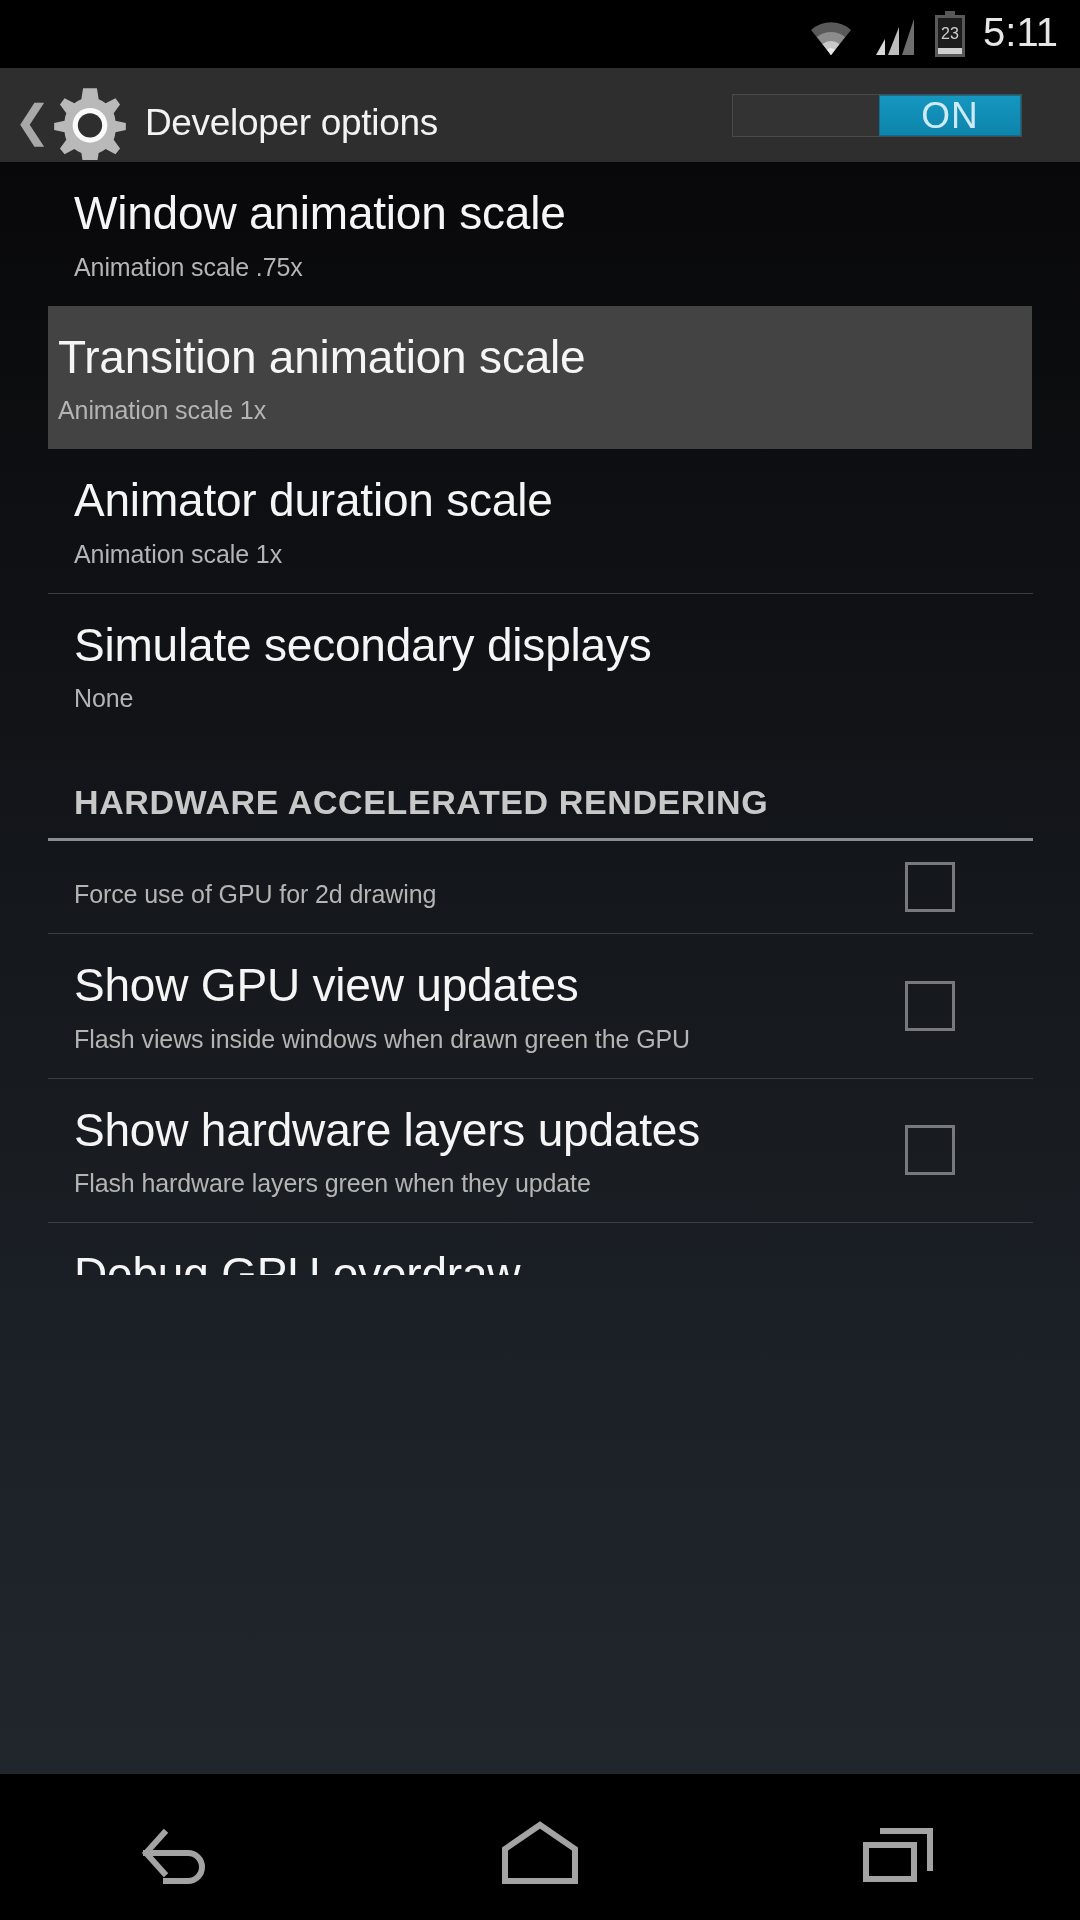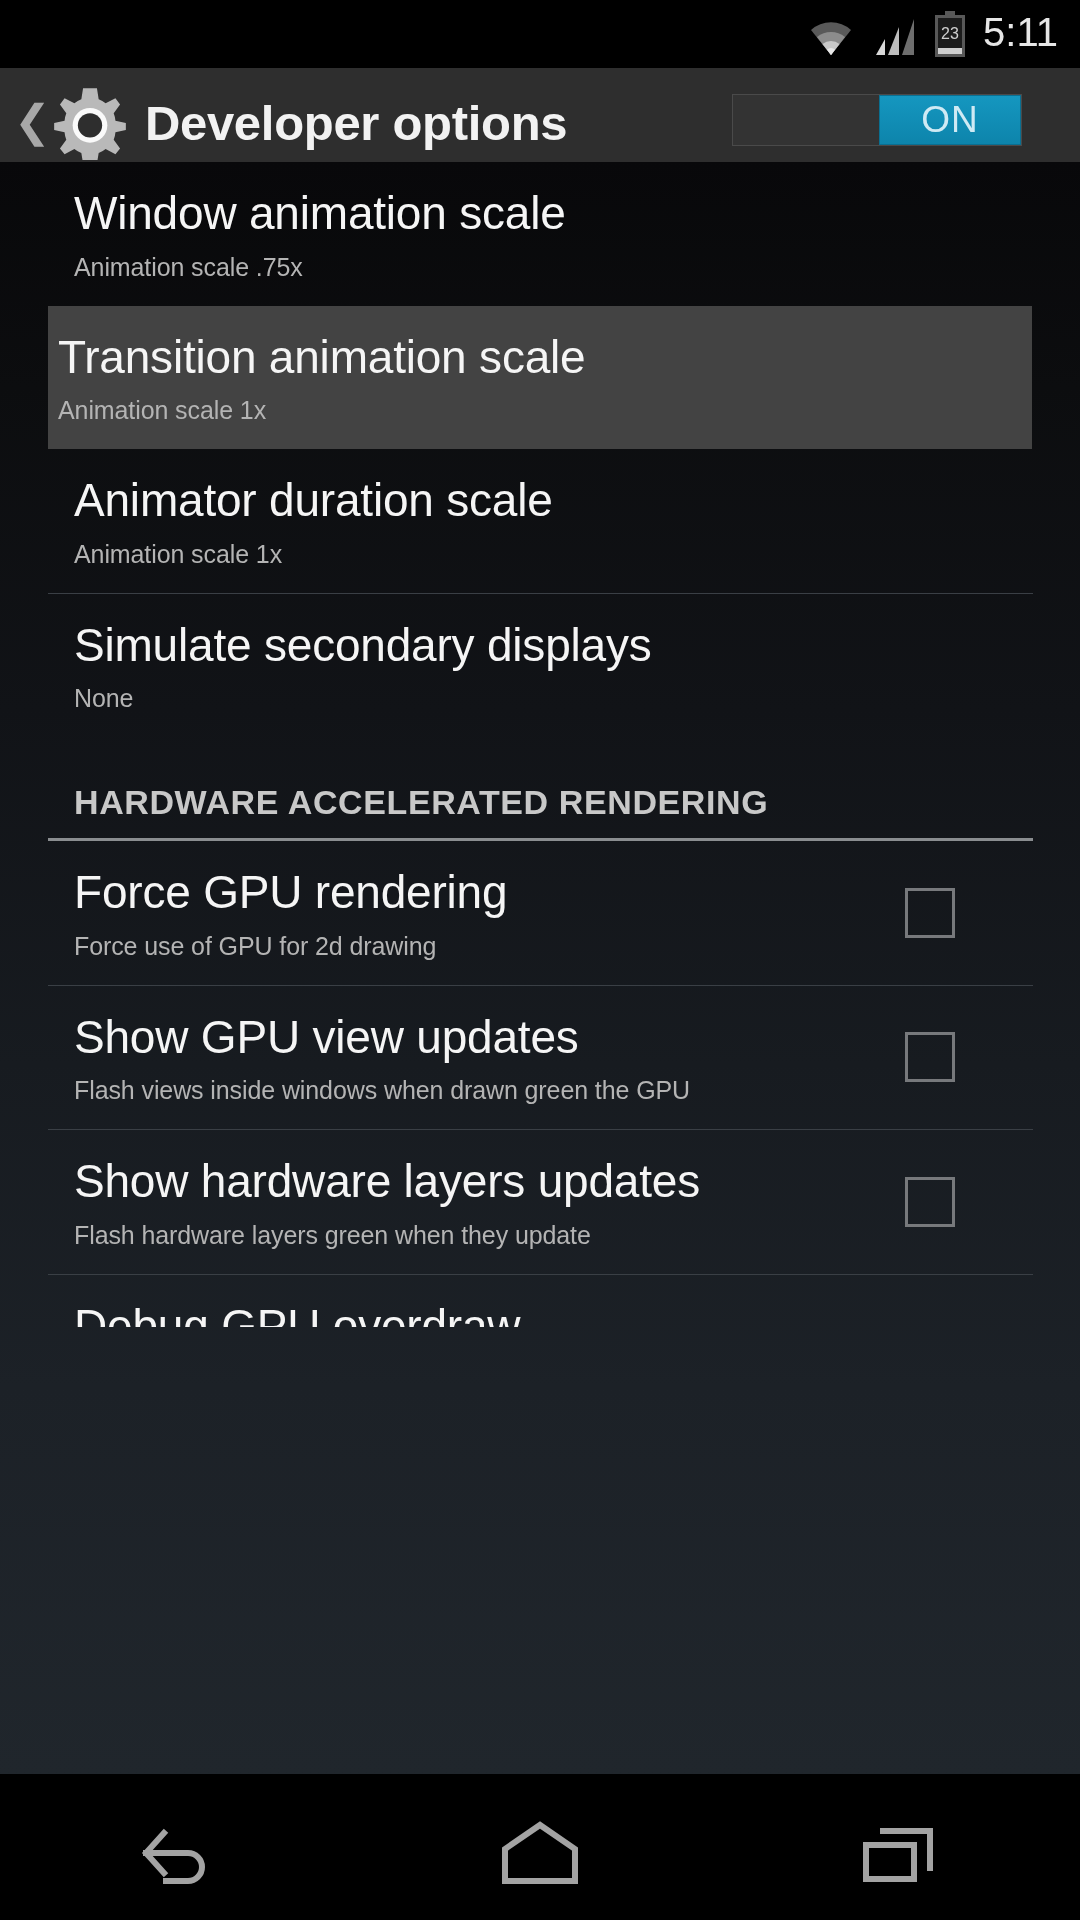--- a/index.html
+++ b/index.html
@@ -43,27 +43,27 @@
     display:flex; align-items:center;
   }
   .ab-left{ display:flex; align-items:center; padding-left:14px; }
   .back-chevron{
     color:#a8a8a8; font-size:44px; line-height:1;
     font-family:"DejaVu Sans", sans-serif;
     margin-right:2px; position:relative; top:-2px;
   }
   .gear{ width:74px; height:74px; display:block; }
   .ab-title{
-    color:#f2f2f2; font-size:49px; font-weight:700;
+    color:#f2f2f2; font-size:37px; font-weight:400;
     margin-left:18px; letter-spacing:-0.3px;
     white-space:nowrap;
   }
   .toggle{
     position:absolute; right:58px; top:26px;
-    width:290px; height:52px;
+    width:290px; height:43px;
     background:#333333;
     border:1px solid #4a4a4a;
     display:flex; align-items:stretch; justify-content:flex-end;
   }
   .toggle-thumb{
     width:142px;
     background:#0e8cb5;
     background:linear-gradient(180deg,#1597c0 0%,#0d84ab 100%);
     display:flex; align-items:center; justify-content:center;
     color:#cfeaf4; font-size:37px; font-weight:400;
@@ -218,21 +218,20 @@
       <div class="row-title">Simulate secondary displays</div>
       <div class="row-sub">None</div>
     </div>
 
     <div class="section-header">
       <div class="section-header-text">HARDWARE ACCELERATED RENDERING</div>
     </div>
     <div class="divider strong"></div>
 
     <div class="row has-check">
-      <div class="row-title">Force GPU rendering</div>
       <div class="row-sub">Force use of GPU for 2d drawing</div>
       <div class="checkbox"></div>
     </div>
 
     <div class="divider"></div>
 
     <div class="row has-check">
       <div class="row-title">Show GPU view updates</div>
       <div class="row-sub">Flash views inside windows when drawn green the GPU</div>
       <div class="checkbox"></div>

